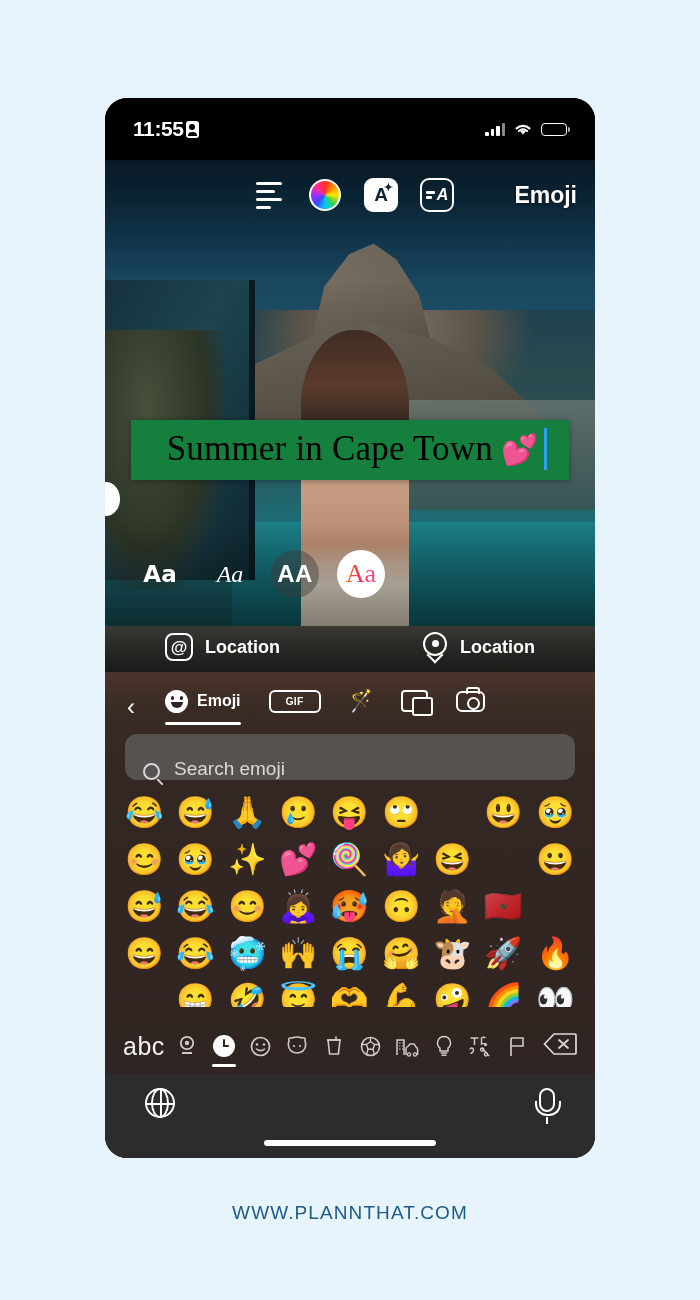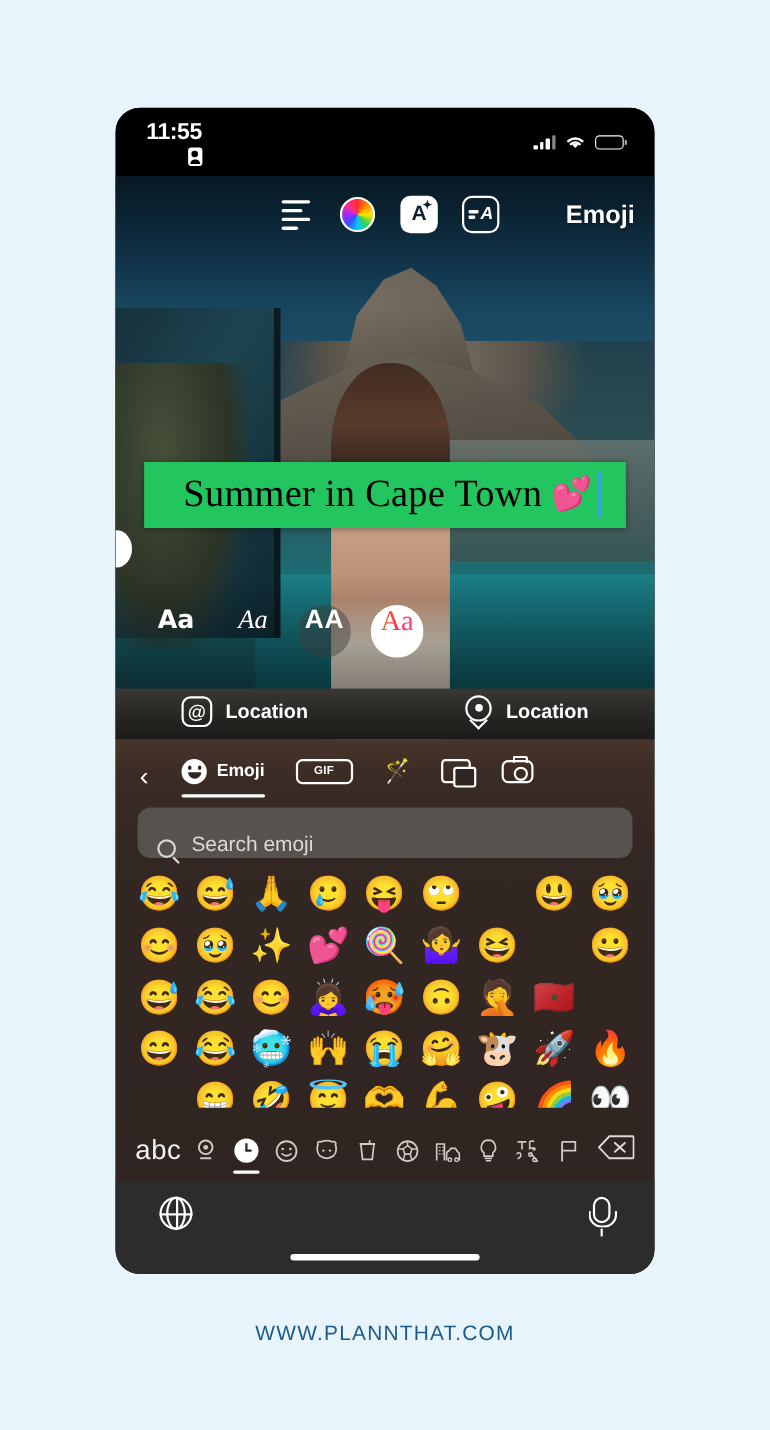--- a/index.html
+++ b/index.html
@@ -30,23 +30,22 @@
     position: relative;
     height: 62px;
     background: #000;
     display: flex;
     align-items: center;
     justify-content: space-between;
     padding: 0 28px 0 28px;
   }
   .status-left {
     display: flex;
-    align-items: flex-end;
+    align-items: center;
     gap: 2px;
-    flex-direction: column;
   }
   .status-time {
     color: #fff;
     font-size: 21px;
     font-weight: bold;
     letter-spacing: -0.4px;
   }
   .contact-icon {
     width: 13px; height: 17px;
     border-radius: 3px;
@@ -179,21 +178,21 @@
   .done-btn {
     color: #fff; font-size: 23px; font-weight: bold;
     text-shadow: 0 1px 3px rgba(0,0,0,.5); cursor: pointer;
     margin-left: auto;
   }
 
   
   .text-box {
     position: absolute;
     left: 26px; right: 26px; top: 260px;
-    background: #22c55e;
+    background: #15803d;
     padding: 8px 0 10px 14px;
     display: flex; align-items: center; justify-content: center;
     box-shadow: 0 1px 6px rgba(0,0,0,.35);
   }
   .text-box .txt {
     font-family: "Liberation Serif", "DejaVu Serif", serif;
     font-size: 35px; color: #000; white-space: nowrap; letter-spacing: .2px;
   }
   .text-box .hearts { font-size: 30px; margin-left: 8px; }
   .caret { width: 3px; height: 42px; background: #2b9ff5; margin-left: 6px; }
@@ -205,21 +204,21 @@
     background: #fff; border-radius: 50%;
   }
 
   
   .font-row {
     position: absolute; left: 0; right: 0; bottom: 74px;
     display: flex; align-items: center; padding: 0 26px; gap: 0;
   }
   .font-opt {
     width: 58px; height: 46px;
-    display: flex; justify-content: center;
+    display: flex; align-items: center; justify-content: center;
     color: #fff; cursor: pointer; margin-right: 12px;
   }
   .font-opt.f1 { font-weight: bold; font-size: 23px; font-family: "DejaVu Sans", sans-serif; }
   .font-opt.f2 { font-style: italic; font-size: 24px; font-family: "Liberation Serif", serif; }
   .font-opt.f3 { font-weight: bold; font-size: 24px; letter-spacing: .5px; }
   .font-opt.f4 {
     width: 48px; height: 48px; border-radius: 50%; background: #fff;
     font-family: "Liberation Serif", serif; font-size: 26px;
     background-clip: padding-box; margin-left: 6px;
   }

